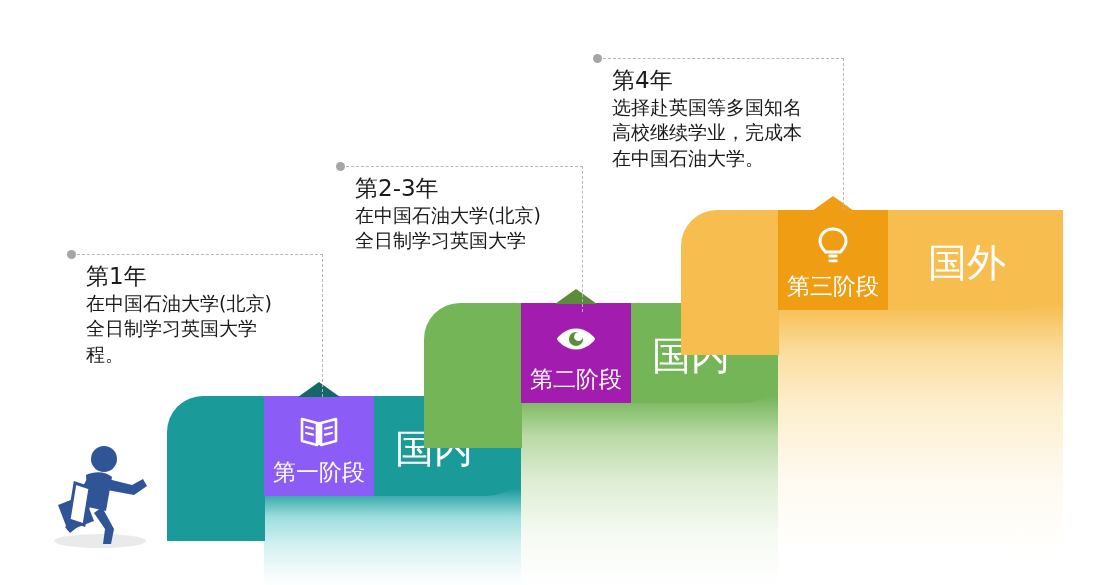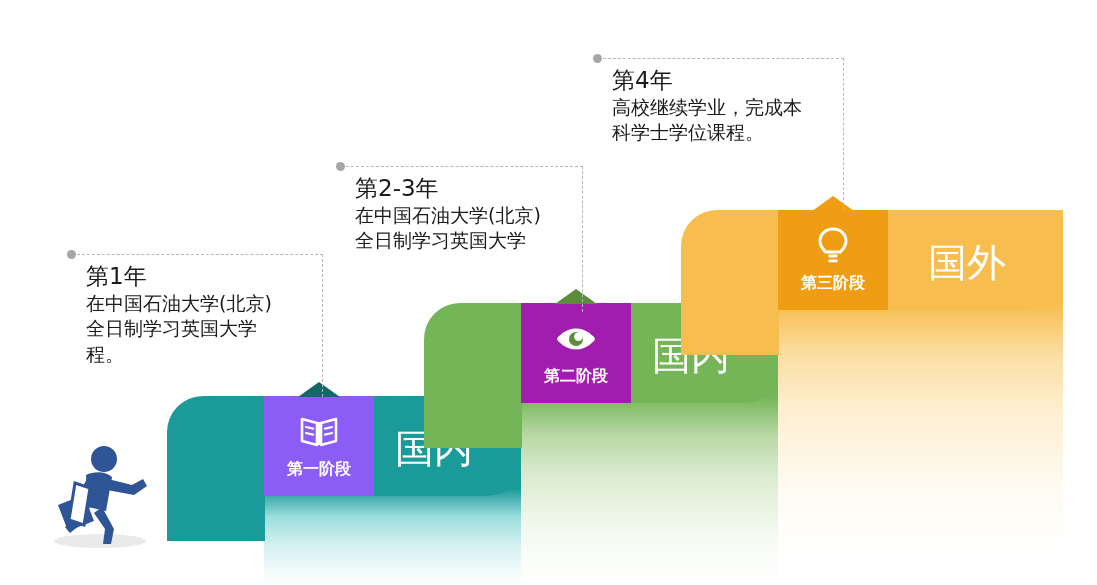--- a/index.html
+++ b/index.html
@@ -43,26 +43,25 @@
     border-left:21px solid transparent;
     border-right:21px solid transparent;
   }
   .tab-icon{
     margin-top:16px;
     width:42px;height:40px;
     display:flex;align-items:center;justify-content:center;
   }
   .tab-icon svg{display:block;}
   .tab-label{
-    font-size:16px;
+    font-size:23px;
     line-height:1;
     margin-top:9px;
     letter-spacing:0px;
     white-space:nowrap;
-    font-weight:bold;
   }
 
   
   .region{
     position:absolute;
     color:#ffffff;
     font-size:39px;
     line-height:1;
     white-space:nowrap;
   }
@@ -197,22 +196,23 @@
         <div>全日制学习英国大学</div>
       </div>
     </div>
   </div>
 
   <div class="note" style="left:598px; top:58px; width:246px; height:152px;">
     <div class="note-dot"></div>
     <div class="note-inner">
       <div class="note-title">第4年</div>
       <div class="note-body">
+        <div>选择赴英国等多国知名</div>
         <div>高校继续学业，完成本</div>
-        <div>科学士学位课程。</div>
+        <div>在中国石油大学。</div>
       </div>
     </div>
   </div>
 
   <div class="runner" style="left:28px; top:441px; width:125px; height:110px;">
     <svg width="125" height="110" viewBox="0 0 125 110">
 
       <ellipse cx="72" cy="100" rx="46" ry="7" fill="#d9d9d9" opacity="0.55"></ellipse>
       <g fill="#2f5597">
 

